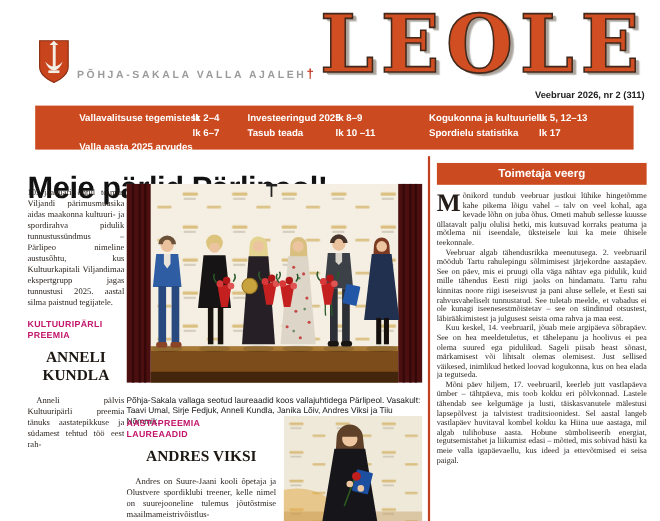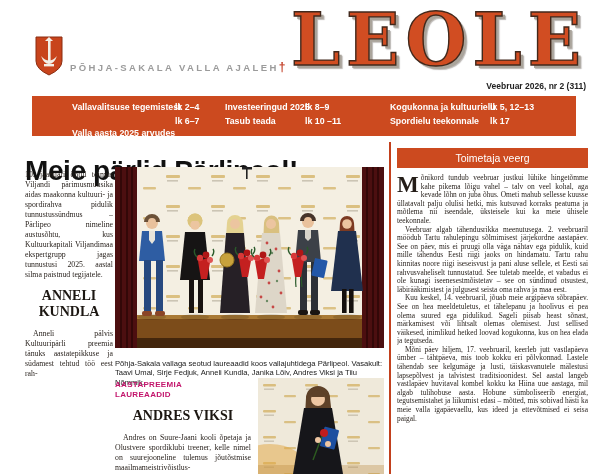--- a/index.html
+++ b/index.html
@@ -39,21 +39,21 @@
   .caption{position:absolute;left:115px;top:351px;width:269px;font-size:7.6px;
            line-height:9.5px;color:#181818;}
   .midcol{position:absolute;left:115px;top:378px;width:136px;height:96px;overflow:hidden;}
   .midcol .sec{margin-top:2px;}
   .photo2{position:absolute;left:258px;top:378px;width:126px;height:96px;}
 
   .vline{position:absolute;left:389px;top:142px;width:2px;height:332px;background:#c2401d;}
 
   
   .edcol{position:absolute;left:397px;top:148px;width:191px;height:326px;overflow:hidden;}
-  .ed-title{height:20px;background:#cc4a1f;color:#fff;font-size:10.5px;font-weight:normal;
+  .ed-title{height:20px;background:#cc4a1f;color:#fff;font-size:10.5px;font-weight:bold;
             text-align:center;line-height:20px;}
   .ed-body{margin-top:6px;font-family:"Liberation Serif",serif;font-size:7.4px;
            line-height:8.6px;text-align:justify;color:#241d18;}
   .ed-body p{margin:0;text-indent:8px;}
   .ed-body p.first{text-indent:0;}
   .dropcap{float:left;font-family:"Liberation Serif",serif;font-weight:bold;font-size:23px;
            line-height:17px;padding:2px 2px 0 0;color:#241d18;}
 </style>
 </head>
 <body>
@@ -76,28 +76,30 @@
     <span style="left:40px;top:6px">Vallavalitsuse tegemistest</span>
     <span style="left:143px;top:6px">lk 2–4</span>
     <span style="left:40px;top:32px">Valla aasta 2025 arvudes</span>
     <span style="left:143px;top:20px">lk 6–7</span>
     <span style="left:193px;top:6px">Investeeringud 2025</span>
     <span style="left:273px;top:6px">lk 8–9</span>
     <span style="left:193px;top:20px">Tasub teada</span>
     <span style="left:273px;top:20px">lk 10 –11</span>
     <span style="left:358px;top:6px">Kogukonna ja kultuurielu</span>
     <span style="left:458px;top:6px">lk 5, 12–13</span>
-    <span style="left:358px;top:20px">Spordielu teekonnale</span>
+    <span style="left:358px;top:20px">Spordielu statistika</span>
     <span style="left:458px;top:20px">lk 17</span>
   </nav>
 
   <h1 class="headline">Meie pärlid Pärlipeol!</h1>
 
   <section class="leftcol">
     <p class="lead">10. jaanuari õhtul toimus Viljandi pärimusmuusika aidas maakonna kultuuri- ja spordirahva pidulik tunnustussündmus – Pärlipeo nimeline austusõhtu, kus Kultuurkapitali Viljandimaa ekspertgrupp jagas tunnustusi 2025. aastal silma paistnud tegijatele.</p>
+    <h3 class="sec">KULTUURIPÄRLI
+PREEMIA</h3>
     <h4 class="pname">ANNELI KUNDLA</h4>
     <p class="body-p">Anneli pälvis Kultuuripärli preemia tänuks aastatepikkuse ja südamest tehtud töö eest rah-</p>
   </section>
 
   <svg class="photo1" viewBox="0 0 269 181">
     <defs>
       <pattern id="bp1" width="45" height="30" patternUnits="userSpaceOnUse">
         <rect width="45" height="30" fill="#f4efe2"></rect>
         <rect x="6" y="8" width="14" height="3" rx="1" fill="#d2b060" opacity="0.75"></rect>
         <rect x="7" y="13" width="11" height="1.6" fill="#b0a896" opacity="0.6"></rect>

